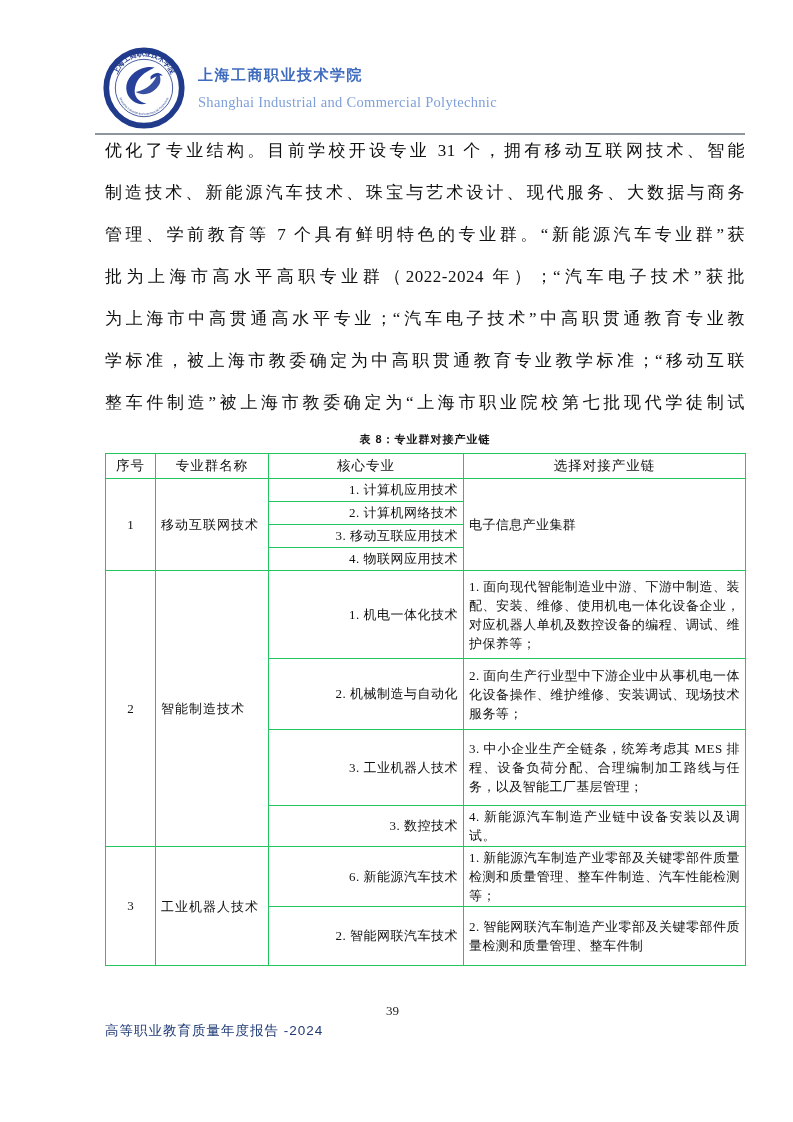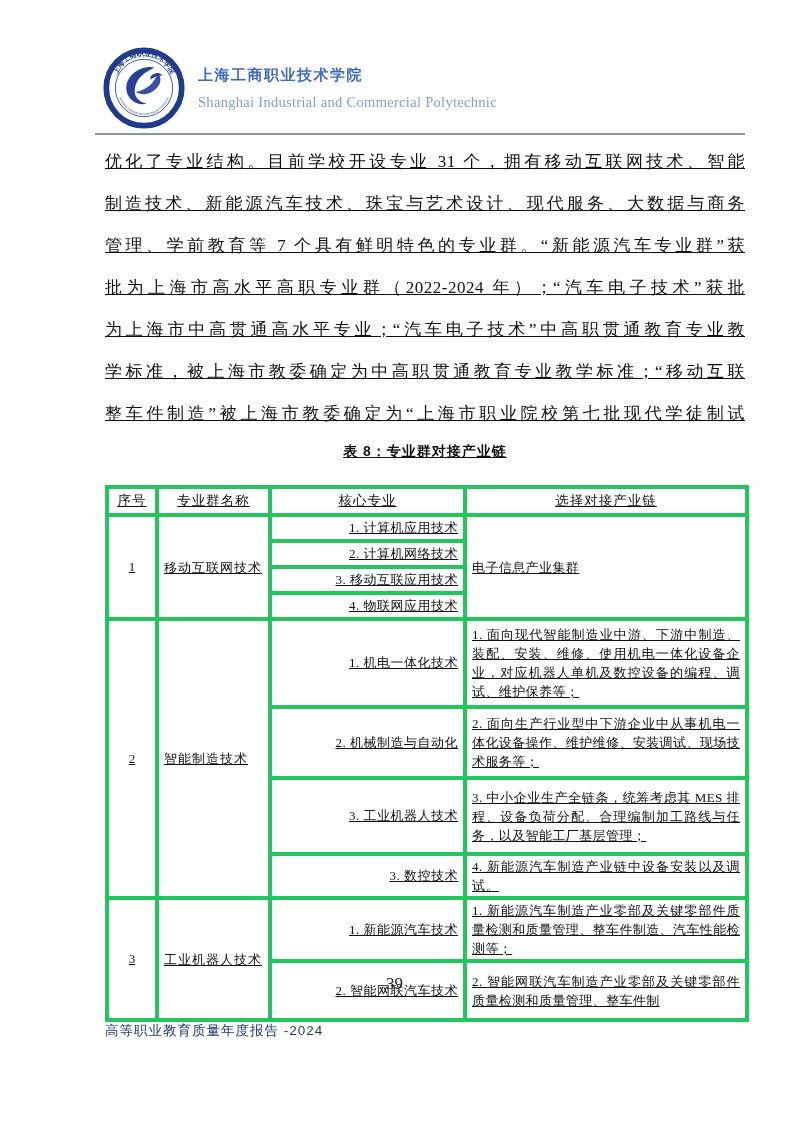--- a/index.html
+++ b/index.html
@@ -13,50 +13,50 @@
     overflow:hidden;
   }
   
   .logo{position:absolute;left:103px;top:46px;width:82px;height:84px;}
   .header-text{position:absolute;left:198px;top:66px;}
   .school-zh{font-size:15px;font-weight:bold;color:#3f6bbf;letter-spacing:1.5px;
              font-family:"Liberation Sans","DejaVu Sans",sans-serif;}
   .school-en{font-size:14.5px;color:#7e9fd8;margin-top:9px;letter-spacing:0.3px;}
   .header-rule{position:absolute;left:95px;top:133px;width:650px;height:2px;background:#8e959c;}
   
-  .content{position:absolute;left:105px;top:141px;width:640px;text-decoration:underline;}
+  .content{position:absolute;left:105px;top:130px;width:640px;}
   .para{font-size:17px;line-height:42px;letter-spacing:0.5px;}
   .para .pline{text-align:justify;text-align-last:justify;white-space:normal;}
   .para .pline.last{text-align-last:left;}
   
   .tbl-caption{
-    text-align:center;font-weight:bold;font-size:14px;
-    margin:8px 0 24px 0;letter-spacing:1px;
+    text-align:center;font-weight:bold;font-size:11px;
+    margin:8px 0 6px 0;letter-spacing:1px;
     font-family:"Liberation Sans","DejaVu Sans",sans-serif;
   }
   table.majors{border-collapse:collapse;width:640px;table-layout:fixed;font-size:13px;}
   table.majors td,table.majors th{
-    border:4px solid #22c55e;padding:1px 5px;vertical-align:middle;
+    border:1px solid #22c55e;padding:1px 5px;vertical-align:middle;
     font-weight:normal;word-break:break-all;
   }
   th.hd{text-align:center;height:22px;font-size:13.5px;letter-spacing:1px;}
   td.c-idx{text-align:center;}
   td.c-name{text-align:left;padding-left:8px;letter-spacing:1px;line-height:21px;}
   td.c-major{vertical-align:top;text-align:right;padding-left:7px;letter-spacing:0.5px;line-height:20px;}
   td.c-chain{vertical-align:top;text-align:justify;line-height:19px;letter-spacing:0.4px;padding:2px 6px;}
   tr.r21{height:21px;}
   tr.h88{height:88px;} tr.h71{height:71px;} tr.h76{height:76px;} tr.h38{height:38px;}
   tr.h57{height:57px;} tr.h59{height:59px;}
   
   .footer-title{
     position:absolute;left:105px;top:1022px;
     color:#1f3a75;font-weight:normal;font-size:13.5px;letter-spacing:1px;
     font-family:"Liberation Sans","DejaVu Sans",sans-serif;
   }
-  .page-number{position:absolute;left:386px;top:974px;font-size:17px;color:#222;}
+  .page-number{position:absolute;left:386px;top:1003px;font-size:13px;color:#222;}
 </style>
 </head>
 <body>
 
 <div class="page">
 
   <div class="logo">
     <svg viewBox="0 0 100 100" width="82" height="84">
       <circle cx="50" cy="50" r="46" fill="#ffffff" stroke="#203a8c" stroke-width="7"></circle>
       <circle cx="50" cy="50" r="35" fill="none" stroke="#203a8c" stroke-width="1"></circle>
@@ -143,21 +143,21 @@
           <td class="c-chain">3. 中小企业生产全链条，统筹考虑其 MES 排程、设备负荷分配、合理编制加工路线与任务，以及智能工厂基层管理；</td>
         </tr>
         <tr class="h38">
           <td class="c-major">3. 数控技术</td>
           <td class="c-chain">4. 新能源汽车制造产业链中设备安装以及调试。</td>
         </tr>
 
         <tr class="h57">
           <td class="c-idx" rowspan="2">3</td>
           <td class="c-name" rowspan="2">工业机器人技术</td>
-          <td class="c-major">1. 新能源汽车技术</td>
+          <td class="c-major">6. 新能源汽车技术</td>
           <td class="c-chain">1. 新能源汽车制造产业零部及关键零部件质量检测和质量管理、整车件制造、汽车性能检测等；</td>
         </tr>
         <tr class="h59">
           <td class="c-major">2. 智能网联汽车技术</td>
           <td class="c-chain">2. 智能网联汽车制造产业零部及关键零部件质量检测和质量管理、整车件制</td>
         </tr>
       </tbody>
     </table>
   </div>
 

